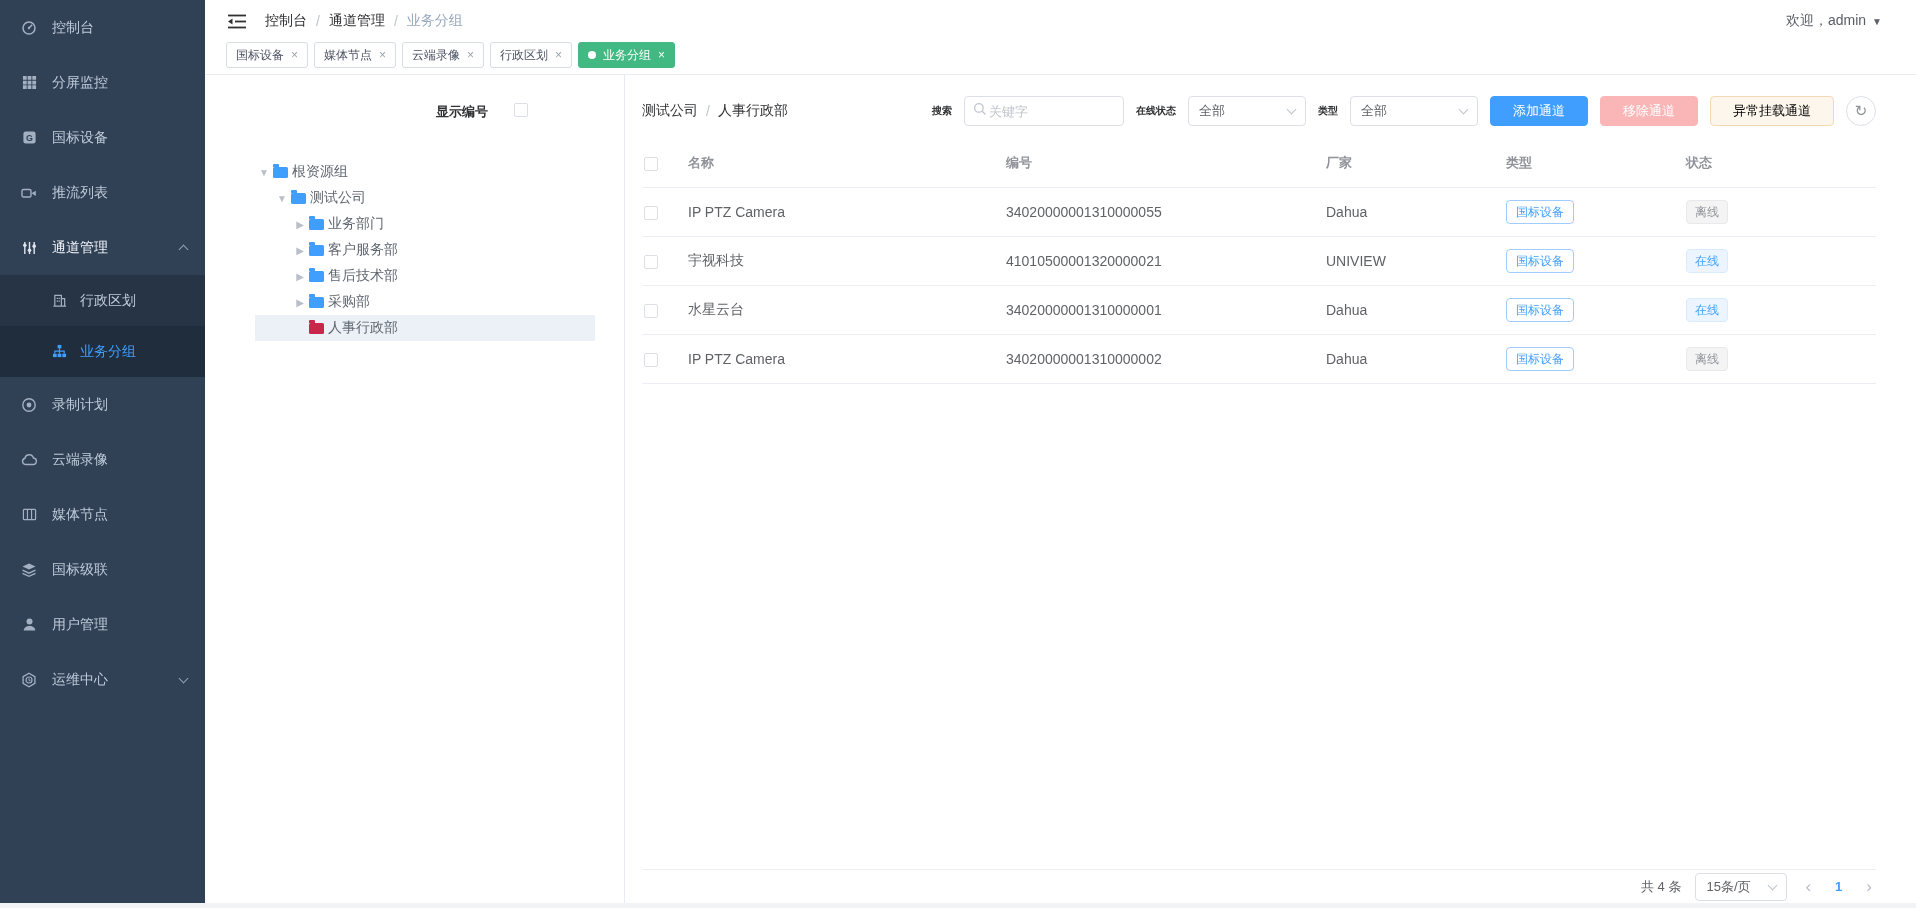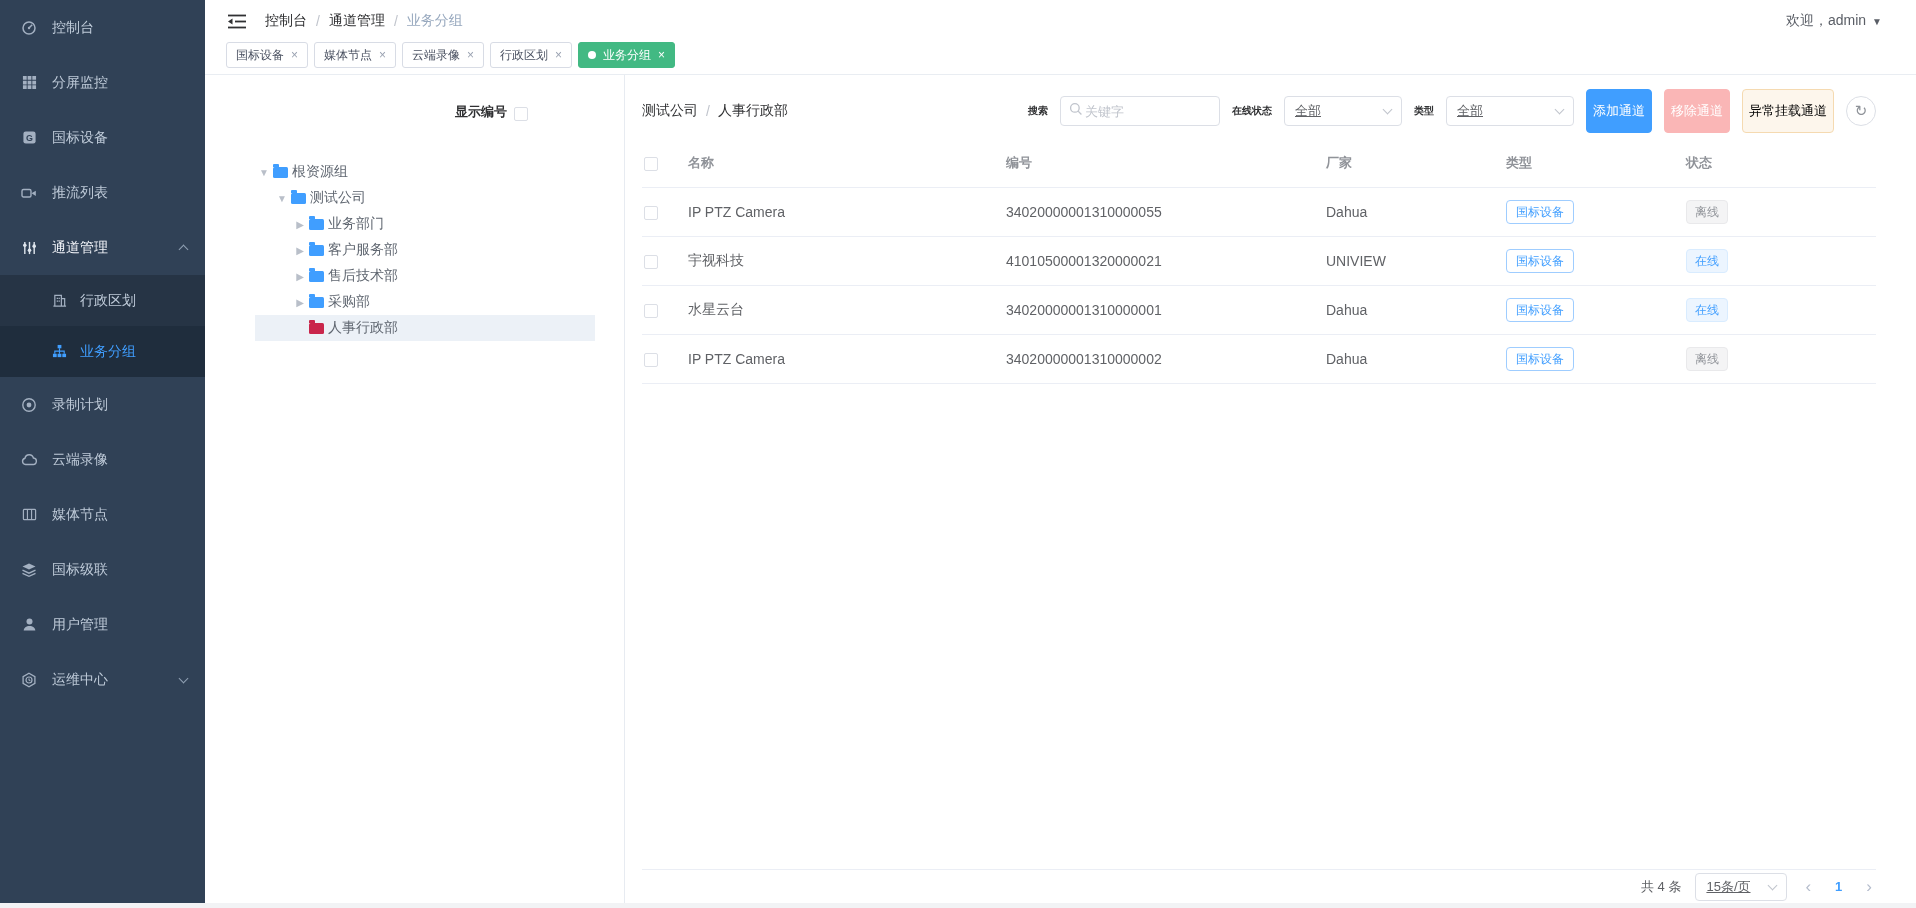--- a/index.html
+++ b/index.html
@@ -38,21 +38,21 @@
   .tab { height:26px; display:flex; align-items:center; gap:7px; padding:0 9px; border:1px solid #d8dce5; border-radius:3px; background:#fff; font-size:12px; color:#495060; cursor:pointer; white-space:nowrap; }
   .tab .x { font-size:12px; color:#9aa2b1; cursor:pointer; }
   .tab.active { background:#42b983; border-color:#42b983; color:#fff; }
   .tab.active .x { color:#fff; }
   .tab.active .dot { width:8px; height:8px; border-radius:50%; background:#fff; }
 
   .content { flex:1; display:flex; min-height:0; }
 
   
   .tree-panel { width:420px; flex-shrink:0; border-right:1px solid #e7ebf1; padding-top:28px; }
-  .tree-head { display:flex; justify-content:flex-end; align-items:flex-end; gap:7px; padding-right:96px; }
+  .tree-head { display:flex; justify-content:flex-end; align-items:flex-start; gap:26px; padding-right:96px; }
   .tree-head .th-label { font-size:13px; font-weight:bold; color:#303133; }
   .cb { width:14px; height:14px; border:1px solid #dcdfe6; border-radius:2px; background:#fff; display:inline-block; cursor:pointer; flex-shrink:0; }
   .tree { margin:38px 0 0 50px; width:340px; font-size:14px; color:#5f6670; }
   .tnode { height:26px; display:flex; align-items:center; cursor:pointer; }
   .tnode.selected { background:#ecf1f7; }
   .caret { width:18px; flex-shrink:0; font-size:10px; color:#b9bfc9; text-align:center; }
   .folder { position:relative; width:15px; height:11px; border-radius:1.5px; background:#409eff; margin-right:4px; flex-shrink:0; }
   .folder::before { content:""; position:absolute; top:-3px; left:0; width:6px; height:3px; border-radius:1px 1px 0 0; background:inherit; }
   .folder.red { background:#c9264b; }
   .lv0 { padding-left:0; } .lv1 { padding-left:18px; } .lv2 { padding-left:36px; }
@@ -60,24 +60,24 @@
   
   .table-panel { flex:1; min-width:0; display:flex; flex-direction:column; padding:0 40px 0 17px; }
   .toolbar { margin-top:20px; height:32px; display:flex; align-items:center; }
   .group-path { font-size:14px; color:#303133; display:flex; align-items:center; white-space:nowrap; }
   .group-path .sep { color:#c0c4cc; margin:0 8px; }
   .tools { margin-left:auto; display:flex; align-items:center; gap:12px; }
   .tool-label { font-size:10px; font-weight:bold; color:#303133; white-space:nowrap; }
   .search-box { width:160px; height:30px; border:1px solid #dcdfe6; border-radius:4px; display:flex; align-items:center; padding:0 8px; gap:2px; background:#fff; }
   .search-box input { border:none; outline:none; width:100%; font-size:13px; color:#606266; font-family:inherit; }
   .search-box input::placeholder { color:#c0c4cc; }
-  .select { height:30px; border:1px solid #dcdfe6; border-radius:4px; background:#fff; display:flex; align-items:center; justify-content:space-between; padding:0 10px; font-size:13px; color:#606266; cursor:pointer;text-decoration:underline; }
+  .select { height:30px; border:1px solid #dcdfe6; border-radius:4px; background:#fff; display:flex; align-items:center; justify-content:space-between; padding:0 10px; font-size:13px; color:#606266; cursor:pointer; }
   .select .sv-chev { width:7px; height:7px; border-right:1.4px solid #c0c4cc; border-bottom:1.4px solid #c0c4cc; transform:rotate(45deg); margin-top:-3px; }
   .sel-status { width:118px; } .sel-type { width:128px; }
-  .btn { height:44px; border-radius:4px; font-size:13px; padding:0 6px; border:1px solid transparent; display:flex; align-items:center; cursor:pointer; white-space:nowrap; font-family:Liberation Serif, serif; }
+  .btn { height:30px; border-radius:4px; font-size:13px; padding:0 22px; border:1px solid transparent; display:flex; align-items:center; cursor:pointer; white-space:nowrap; font-family:Liberation Serif, serif; }
   .btn-add { background:#409eff; border-color:#409eff; color:#fff; }
   .btn-remove { background:#fab6b6; border-color:#fab6b6; color:#fff; cursor:not-allowed; }
   .btn-abnormal { background:#fdf6ec; border-color:#f5dab1; color:#000000; }
   .btn-refresh { width:30px; height:30px; border-radius:50%; border:1px solid #dcdfe6; background:#fff; color:#8f9399; font-size:15px; display:flex; align-items:center; justify-content:center; cursor:pointer; padding:0; }
 
   table.grid { width:100%; border-collapse:collapse; margin-top:13px; table-layout:fixed; }
   table.grid th { height:47px; text-align:left; font-size:13px; font-weight:bold; color:#909399; border-bottom:1px solid #ebeef5; }
   table.grid td { height:49px; font-size:14px; color:#606266; border-bottom:1px solid #ebeef5; }
   .col-cb { width:46px; } .col-name { width:318px; } .col-code { width:320px; } .col-vendor { width:180px; } .col-type { width:180px; }
   .cell-cb .cb { margin-left:2px; vertical-align:middle; }

